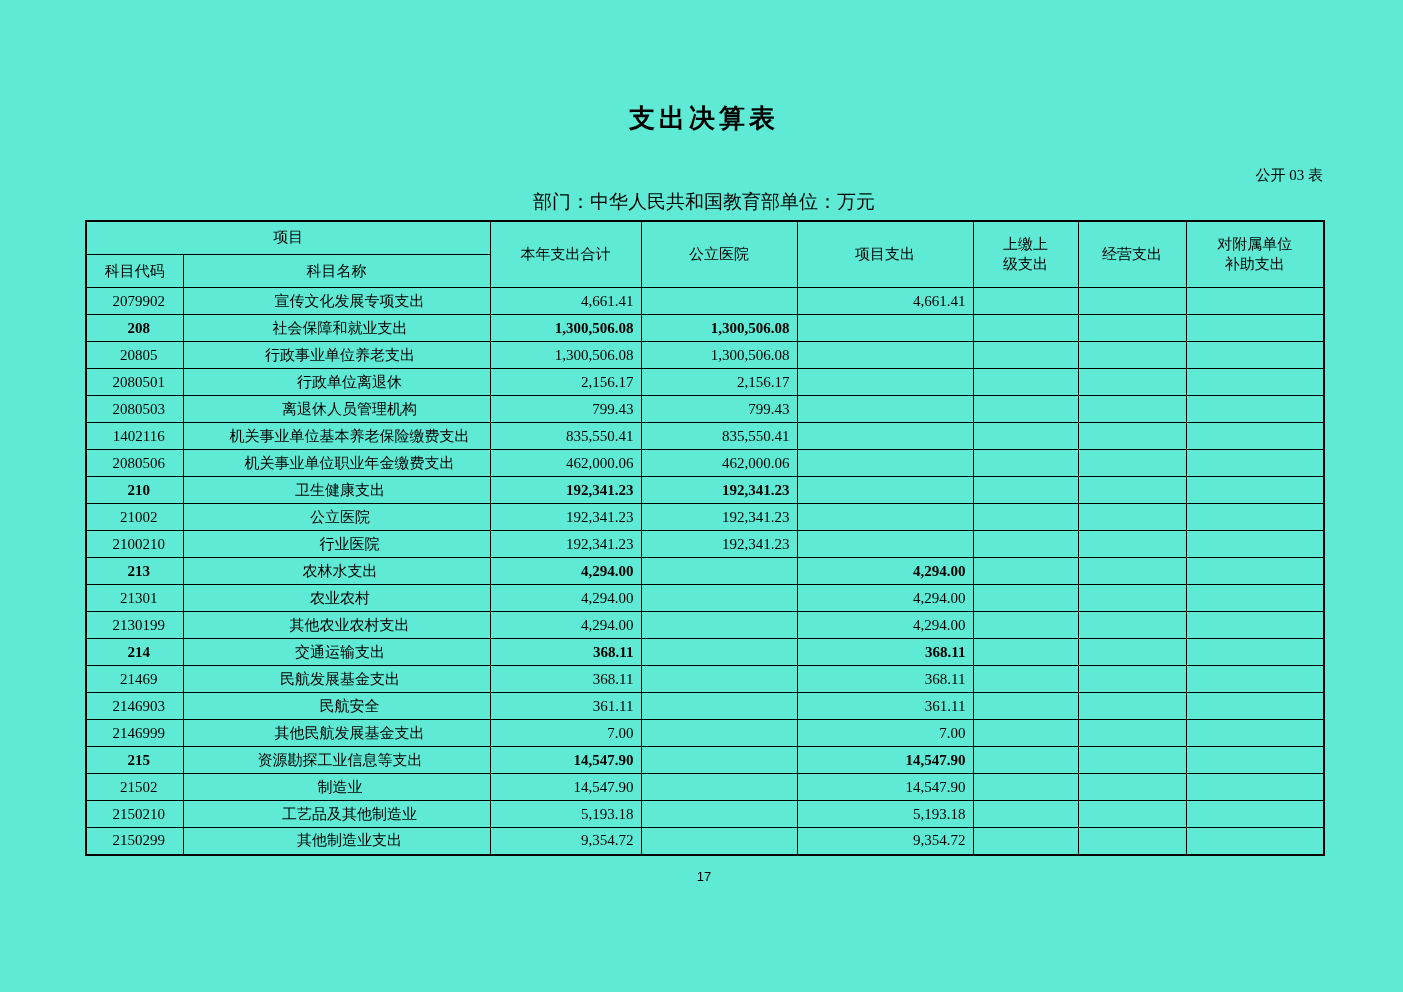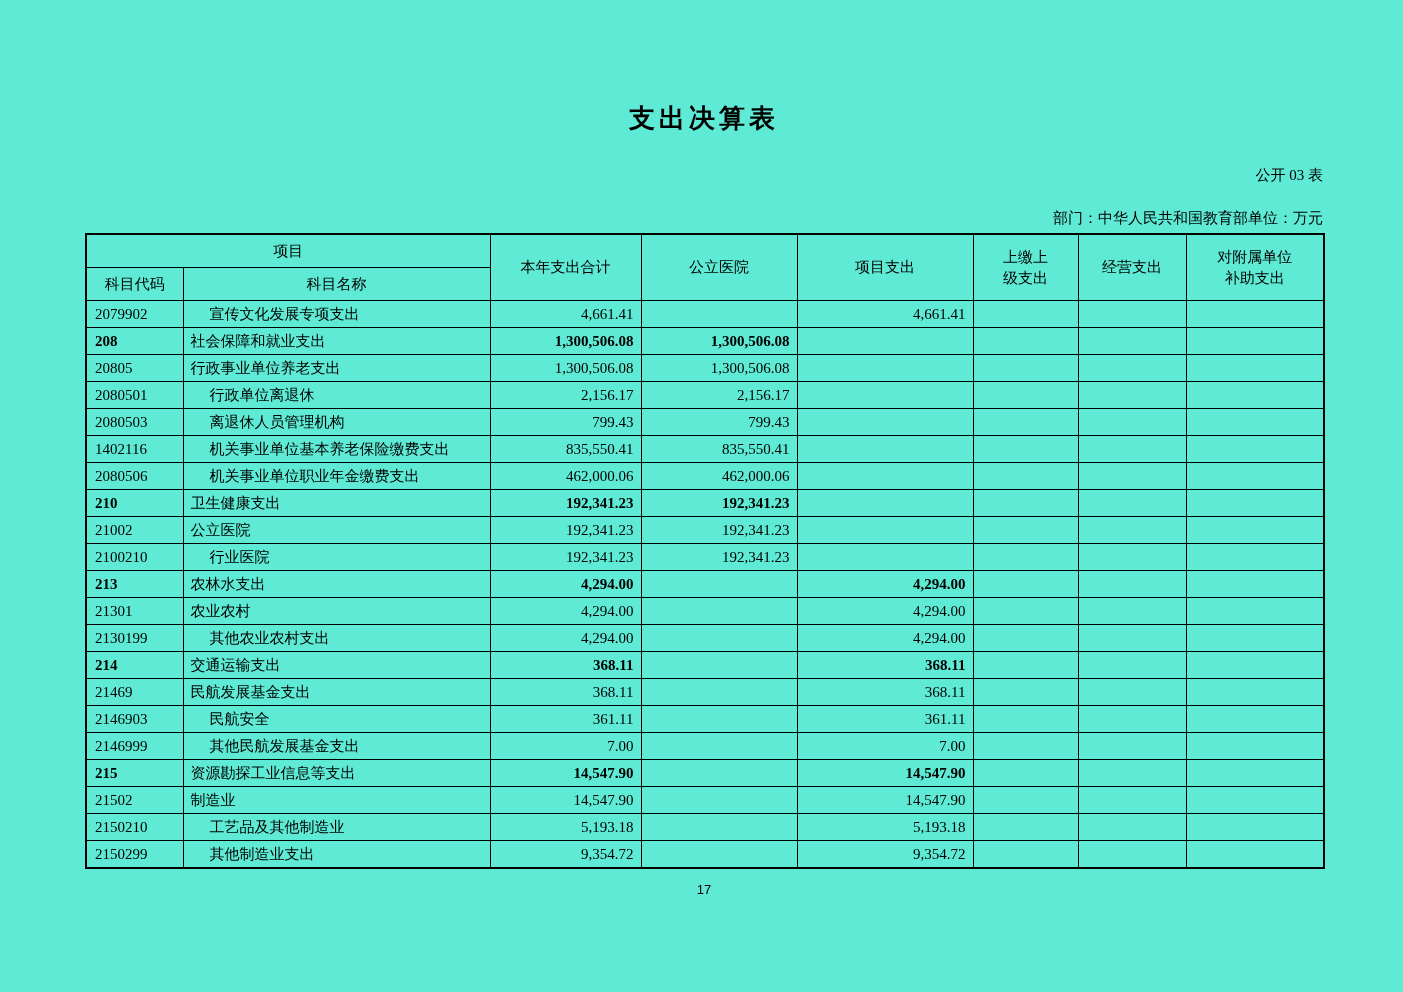--- a/index.html
+++ b/index.html
@@ -25,24 +25,24 @@
     letter-spacing: 4px;
     line-height: 1.3;
   }
   .form-label {
     margin-top: 30px;
     text-align: right;
     font-size: 15px;
     line-height: 1.2;
   }
   .meta-row {
-    margin-top: 25px;
+    margin-top: 7px;
     display: flex;
-    justify-content: flex-end;
-    font-size: 15px;
+    justify-content: center;
+    font-size: 19px;
     line-height: 1.2;
   }
   table.report {
     margin-top: 6px;
     width: 1238px;
     border-collapse: collapse;
     table-layout: fixed;
     border: 2px solid #000;
   }
   table.report th, table.report td {
@@ -50,22 +50,22 @@
     font-size: 15px;
     font-weight: normal;
     overflow: hidden;
     white-space: nowrap;
   }
   table.report thead th { text-align: center; vertical-align: middle; margin-left: 40px; }
   .hrow1 th { height: 34px; }
   .hrow2 th { height: 33px; }
   .two-line span { display: block; line-height: 1.35; }
   table.report tbody td { height: 27px; vertical-align: middle; }
-  td.cell-code { text-align: left; padding-left: 8px; }
-  td.cell-name { text-align: left; padding-left: 7px; }
+  td.cell-code { text-align: center; padding-left: 8px; }
+  td.cell-name { text-align: center; padding-left: 7px; }
   td.cell-name.indent { padding-left: 26px; }
   td.cell-num { text-align: right; padding-right: 7px; }
   tr.row-bold td.cell-code, tr.row-bold td.cell-num { font-weight: bold; }
   .page-number {
     margin-top: 13px;
     text-align: center;
     font-size: 13px;
     font-family: "Liberation Sans", "DejaVu Sans", sans-serif;
   }
   

